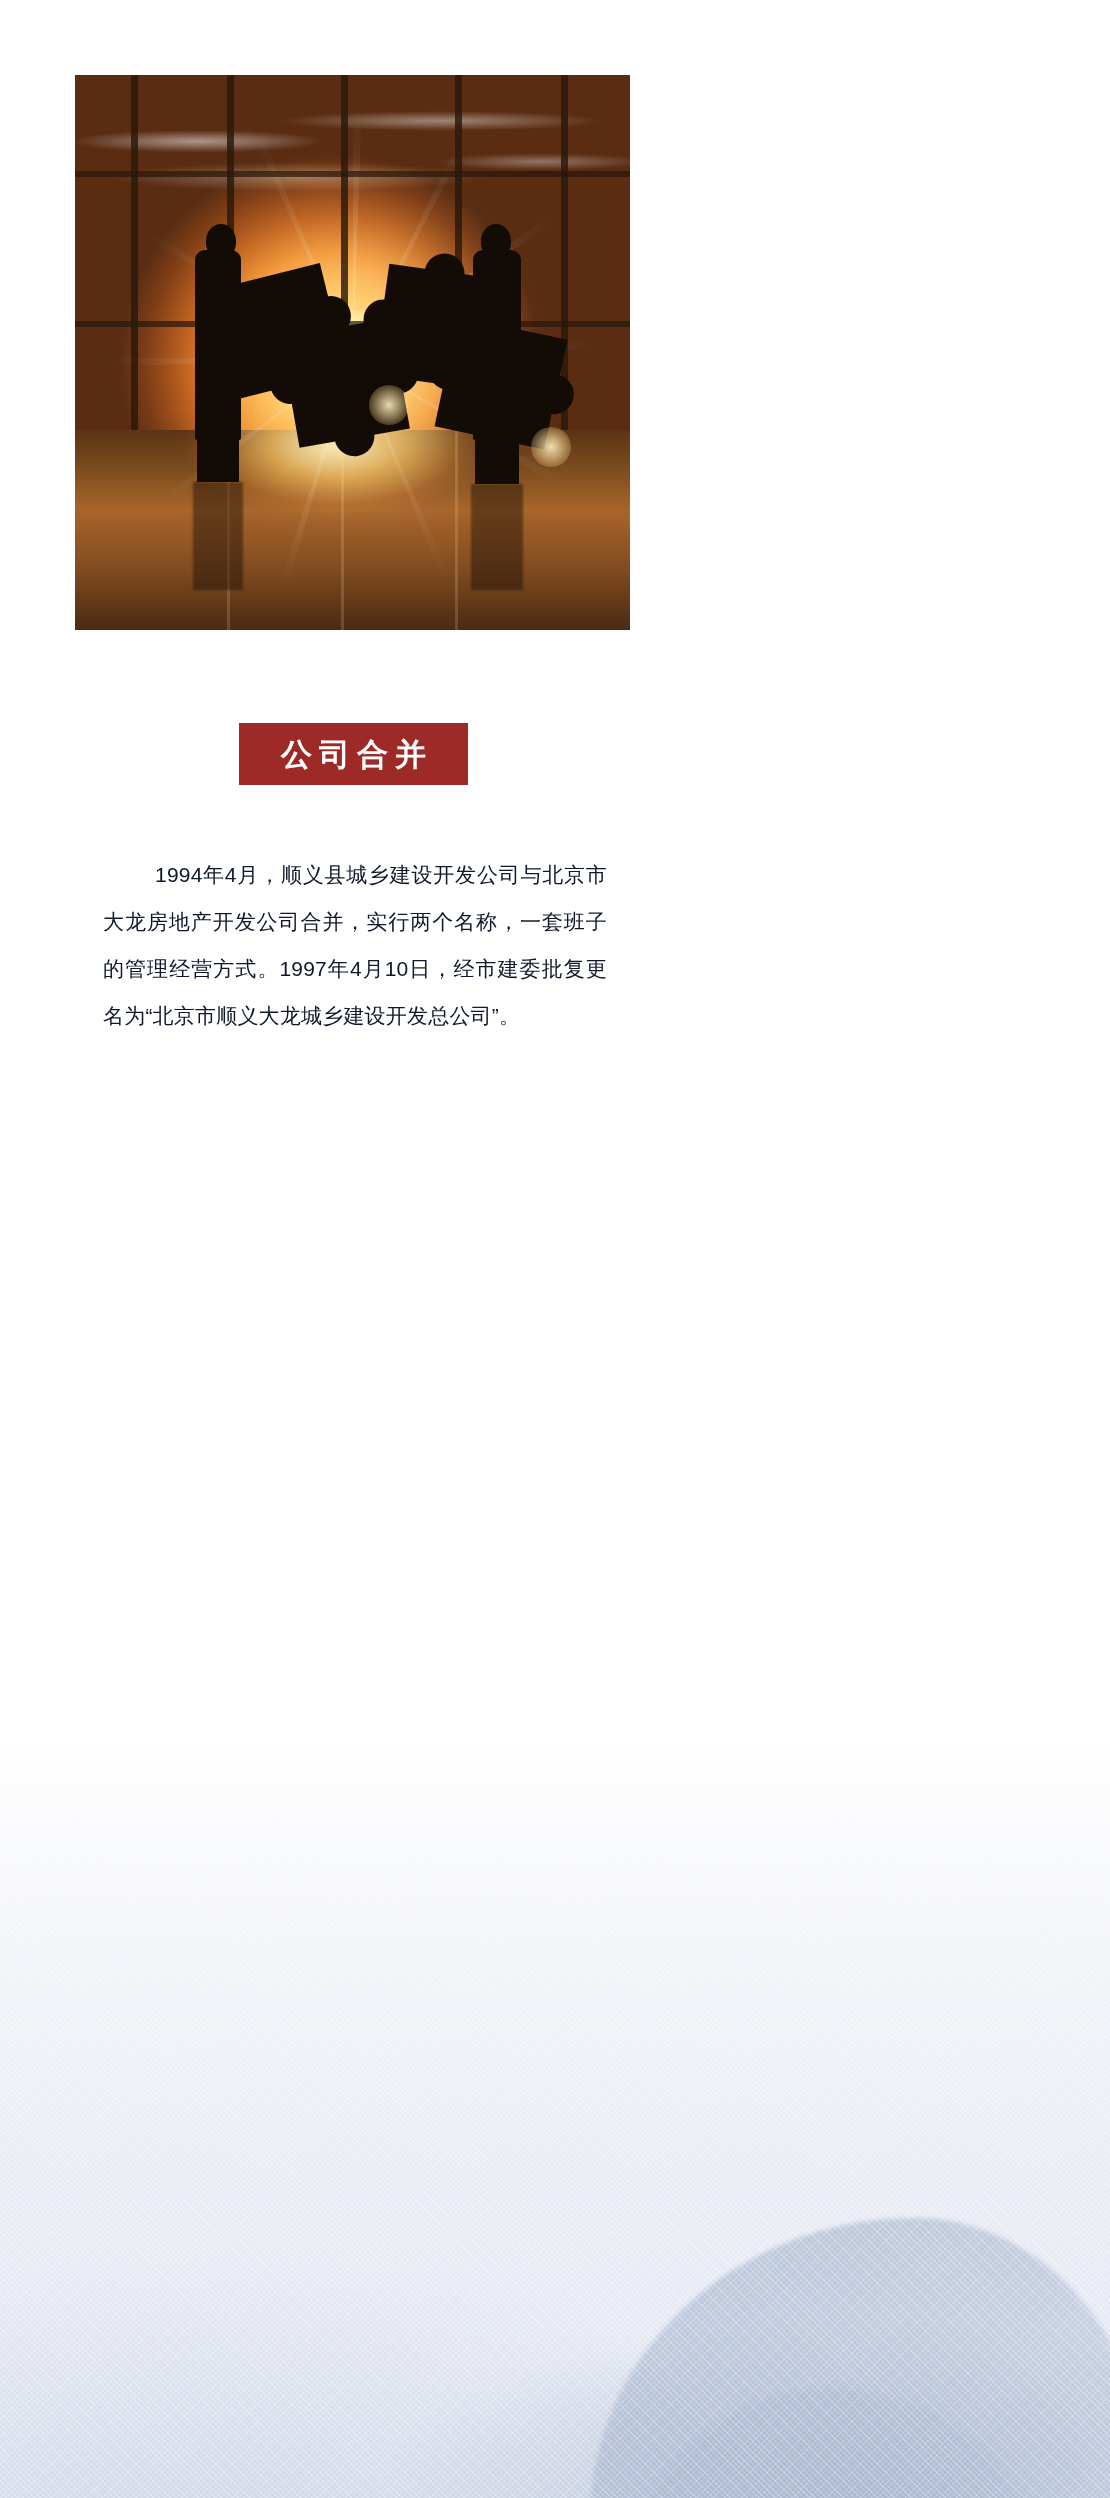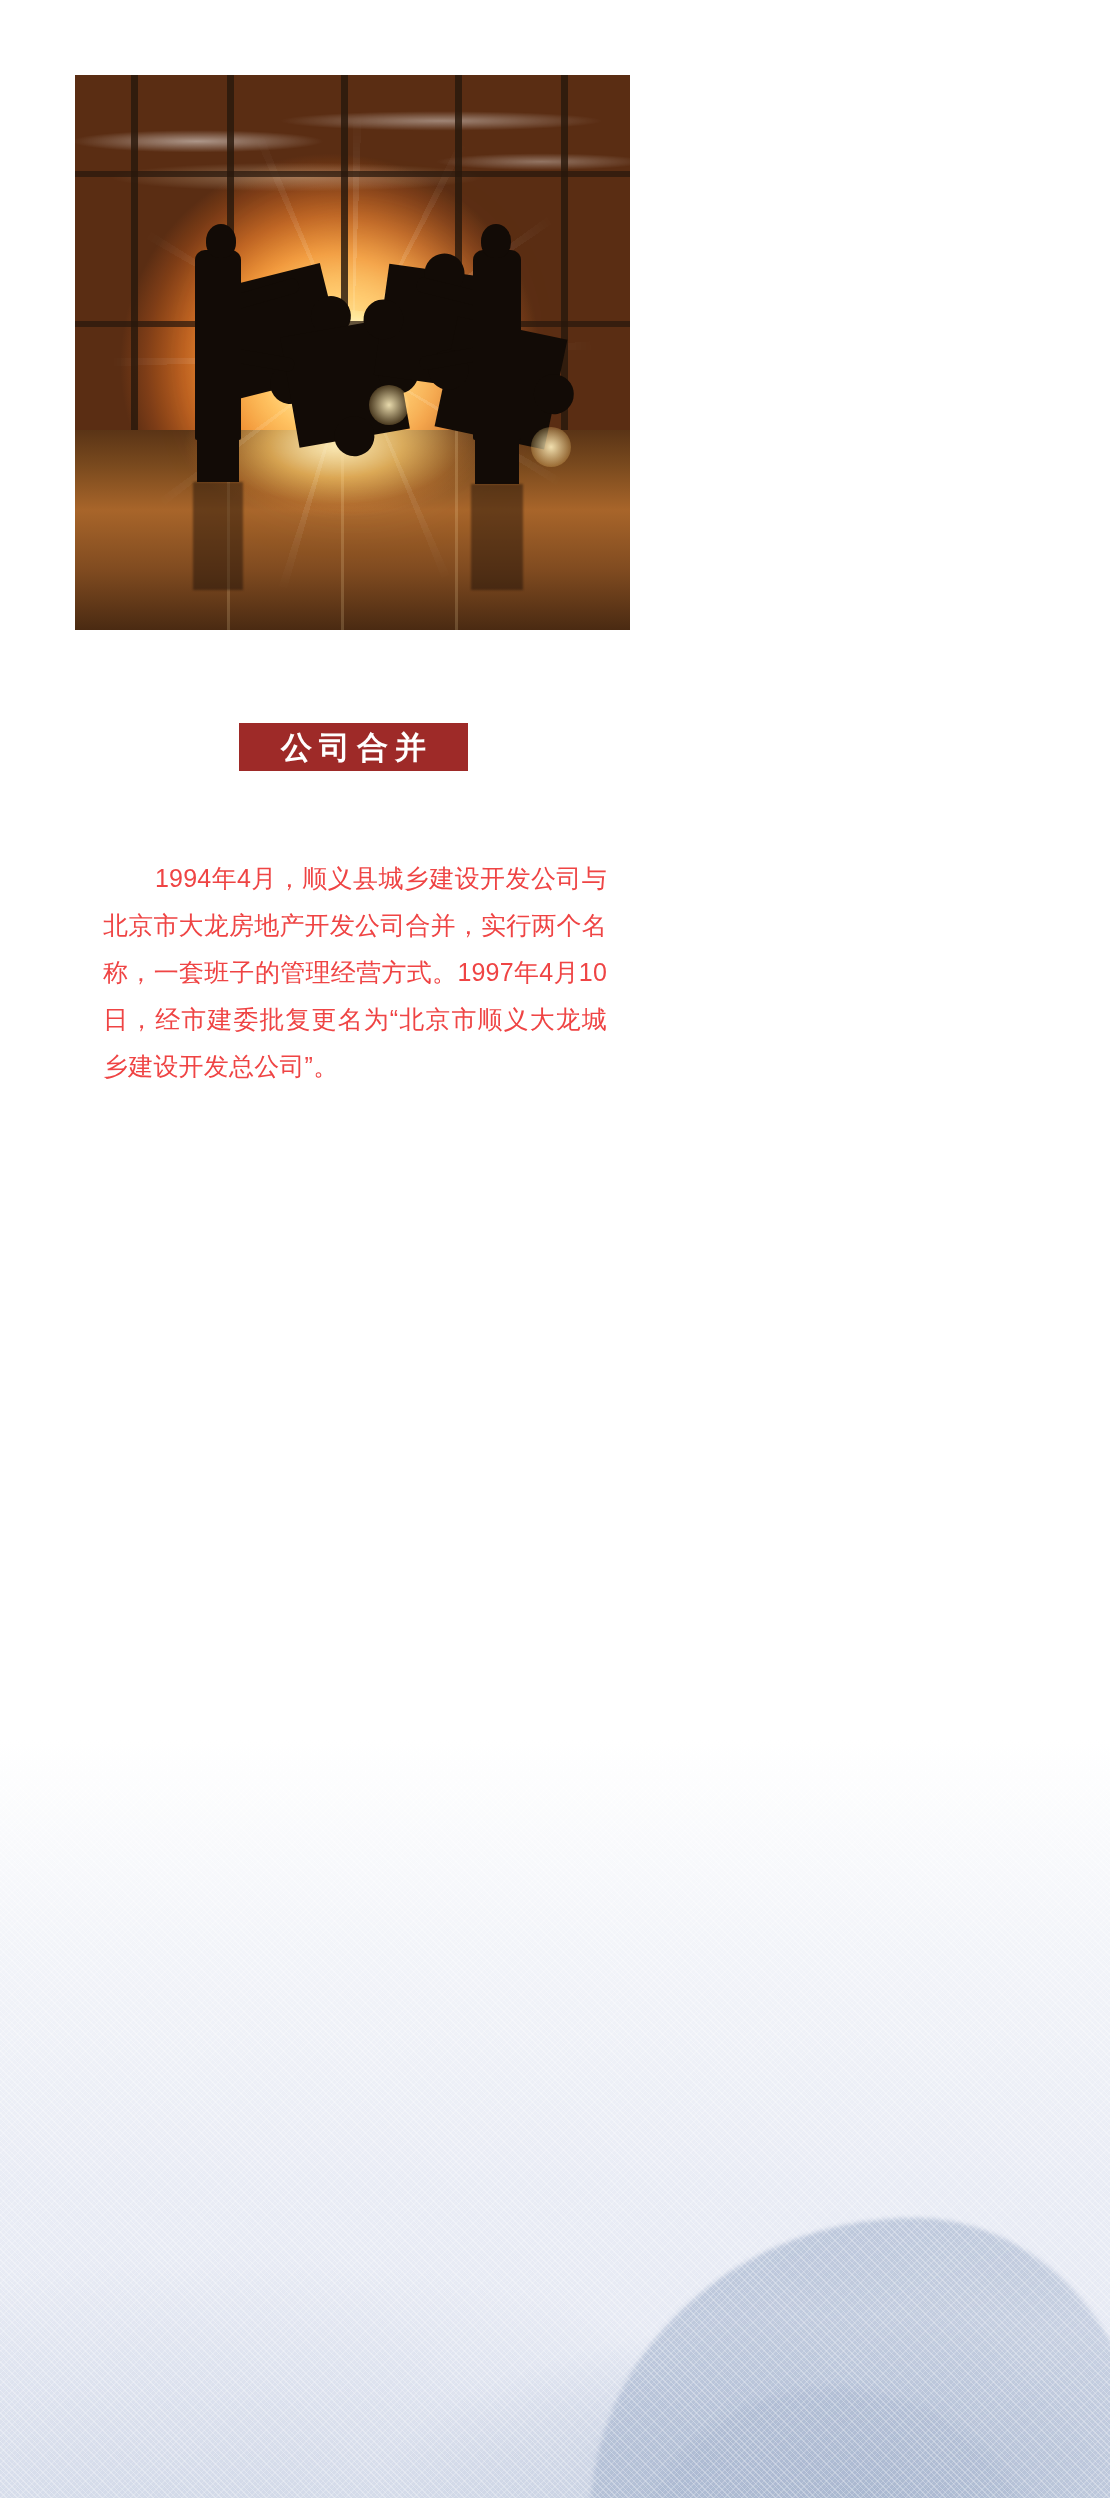--- a/index.html
+++ b/index.html
@@ -273,43 +273,43 @@
   }
   .notch-1 { left: 294px; top: 310px; }
   .notch-2 { left: 456px; top: 352px; }
 
   
   .title-band {
     position: absolute;
     left: 239px;
     top: 723px;
     width: 229px;
-    height: 48px;
+    height: 62px;
     background: #9e2a28;
     display: flex;
     align-items: center;
     justify-content: center;
   }
   .title-band span {
     color: #ffffff;
     font-size: 31px;
     font-weight: bold;
     letter-spacing: 7px;
     text-indent: 7px;
     line-height: 1;
   }
 
   
   .body-copy {
     position: absolute;
     left: 103px;
     top: 830px;
     width: 504px;
-    color: #ef4444;
-    font-size: 25px;
+    color: #0f172a;
+    font-size: 21px;
     line-height: 47px;
     text-align: justify;
     text-indent: 52px;
     letter-spacing: 0.2px;
   }
 </style>
 </head>
 <body>
 
 <div class="page">

